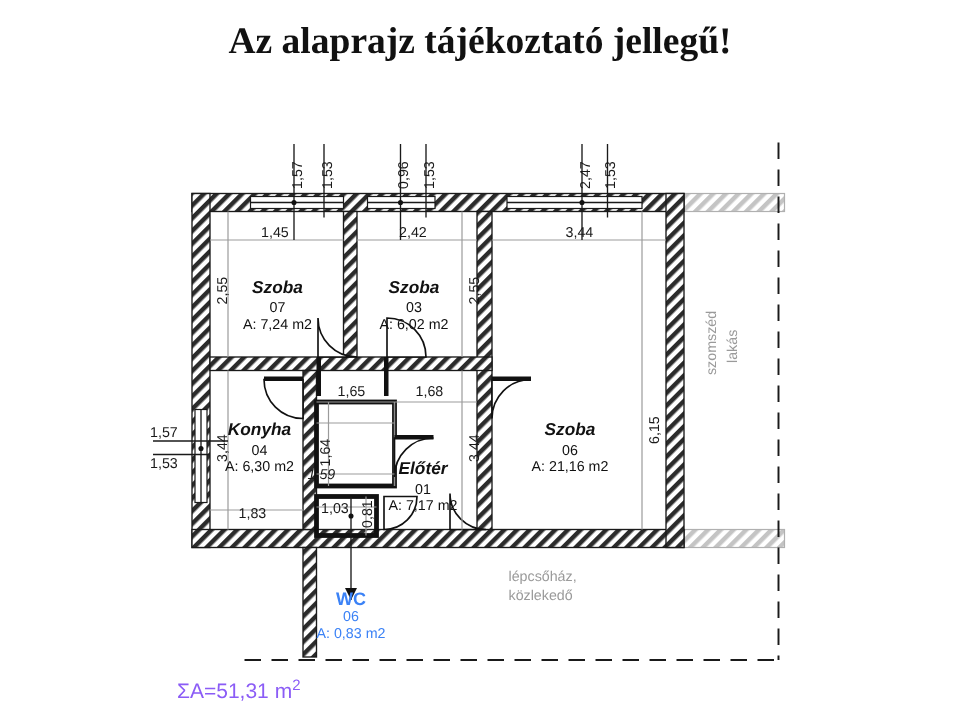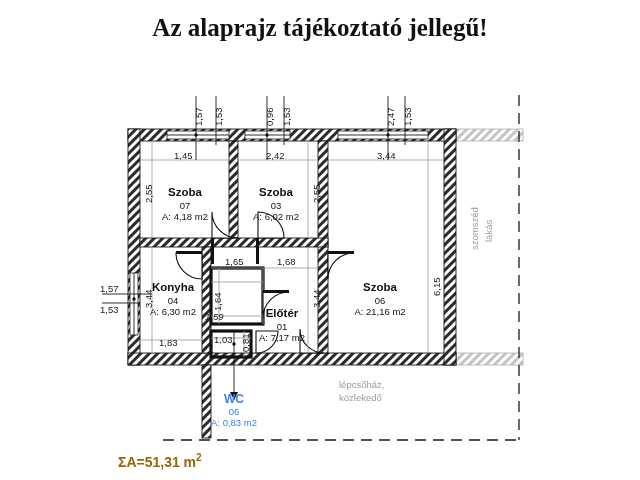--- a/index.html
+++ b/index.html
@@ -22,37 +22,37 @@
     font-family: "Liberation Serif", serif;
     font-weight: bold;
     font-size: 25px;
     color: #111111;
     letter-spacing: 0px;
   }
   #total {
     position: absolute;
     left: 118px; top: 452px;
     font-size: 14px;
-    font-weight: bold;
-    color: #a16207;
+    font-weight: normal;
+    color: #8b5cf6;
   }
   #total sup { font-size: 10px; }
   #plan {
     position: absolute;
     left: 0; top: 0;
     width: 640px; height: 480px;
   }
   .roomlbl {
     position: absolute;
     text-align: center;
     color: #111111;
     line-height: 1.18;
     white-space: nowrap;
   }
-  .roomlbl .rname { font-size: 11.5px; font-weight: bold; }
+  .roomlbl .rname { font-size: 11.5px; font-weight: bold; font-style: italic; }
   .roomlbl .rnum  { font-size: 9.5px; }
   .roomlbl .rarea { font-size: 9.5px; }
   .dim {
     position: absolute;
     font-size: 9.5px;
     color: #1a1a1a;
     white-space: nowrap;
     letter-spacing: 0px;
   }
   .dim.vert {
@@ -214,21 +214,21 @@
       <circle cx="388" cy="135" r="1.7"></circle>
       <circle cx="134" cy="299" r="1.7"></circle>
       <circle cx="234" cy="344" r="1.7"></circle>
       <polygon points="234,400 230,392 238,392"></polygon>
     </g>
   </svg>
 
   <div class="roomlbl" style="left:146px; top:186px; width:78px;">
     <div class="rname">Szoba</div>
     <div class="rnum">07</div>
-    <div class="rarea">A: 4,18 m2</div>
+    <div class="rarea">A: 7,24 m2</div>
   </div>
 
   <div class="roomlbl" style="left:238px; top:186px; width:76px;">
     <div class="rname">Szoba</div>
     <div class="rnum">03</div>
     <div class="rarea">A: 6,02 m2</div>
   </div>
 
   <div class="roomlbl" style="left:330px; top:281px; width:100px;">
     <div class="rname">Szoba</div>

